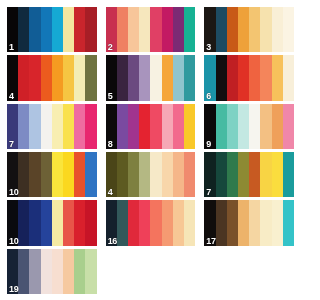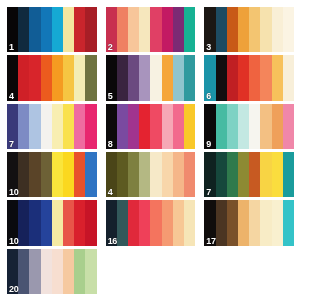--- a/index.html
+++ b/index.html
@@ -225,15 +225,15 @@
     </div>
     <div class="palette-card">
       <div class="swatch" style="background: rgb(22, 34, 53);"></div>
       <div class="swatch" style="background: rgb(74, 84, 114);"></div>
       <div class="swatch" style="background: rgb(154, 152, 174);"></div>
       <div class="swatch" style="background: rgb(242, 226, 221);"></div>
       <div class="swatch" style="background: rgb(247, 222, 208);"></div>
       <div class="swatch" style="background: rgb(246, 201, 160);"></div>
       <div class="swatch" style="background: rgb(169, 207, 141);"></div>
       <div class="swatch" style="background: rgb(200, 223, 168);"></div>
-      <span class="palette-number" style="color: rgb(255, 255, 255);">20</span>
+      <span class="palette-number" style="color: rgb(255, 255, 255);">19</span>
     </div>
   </div>
 
 </body></html>

